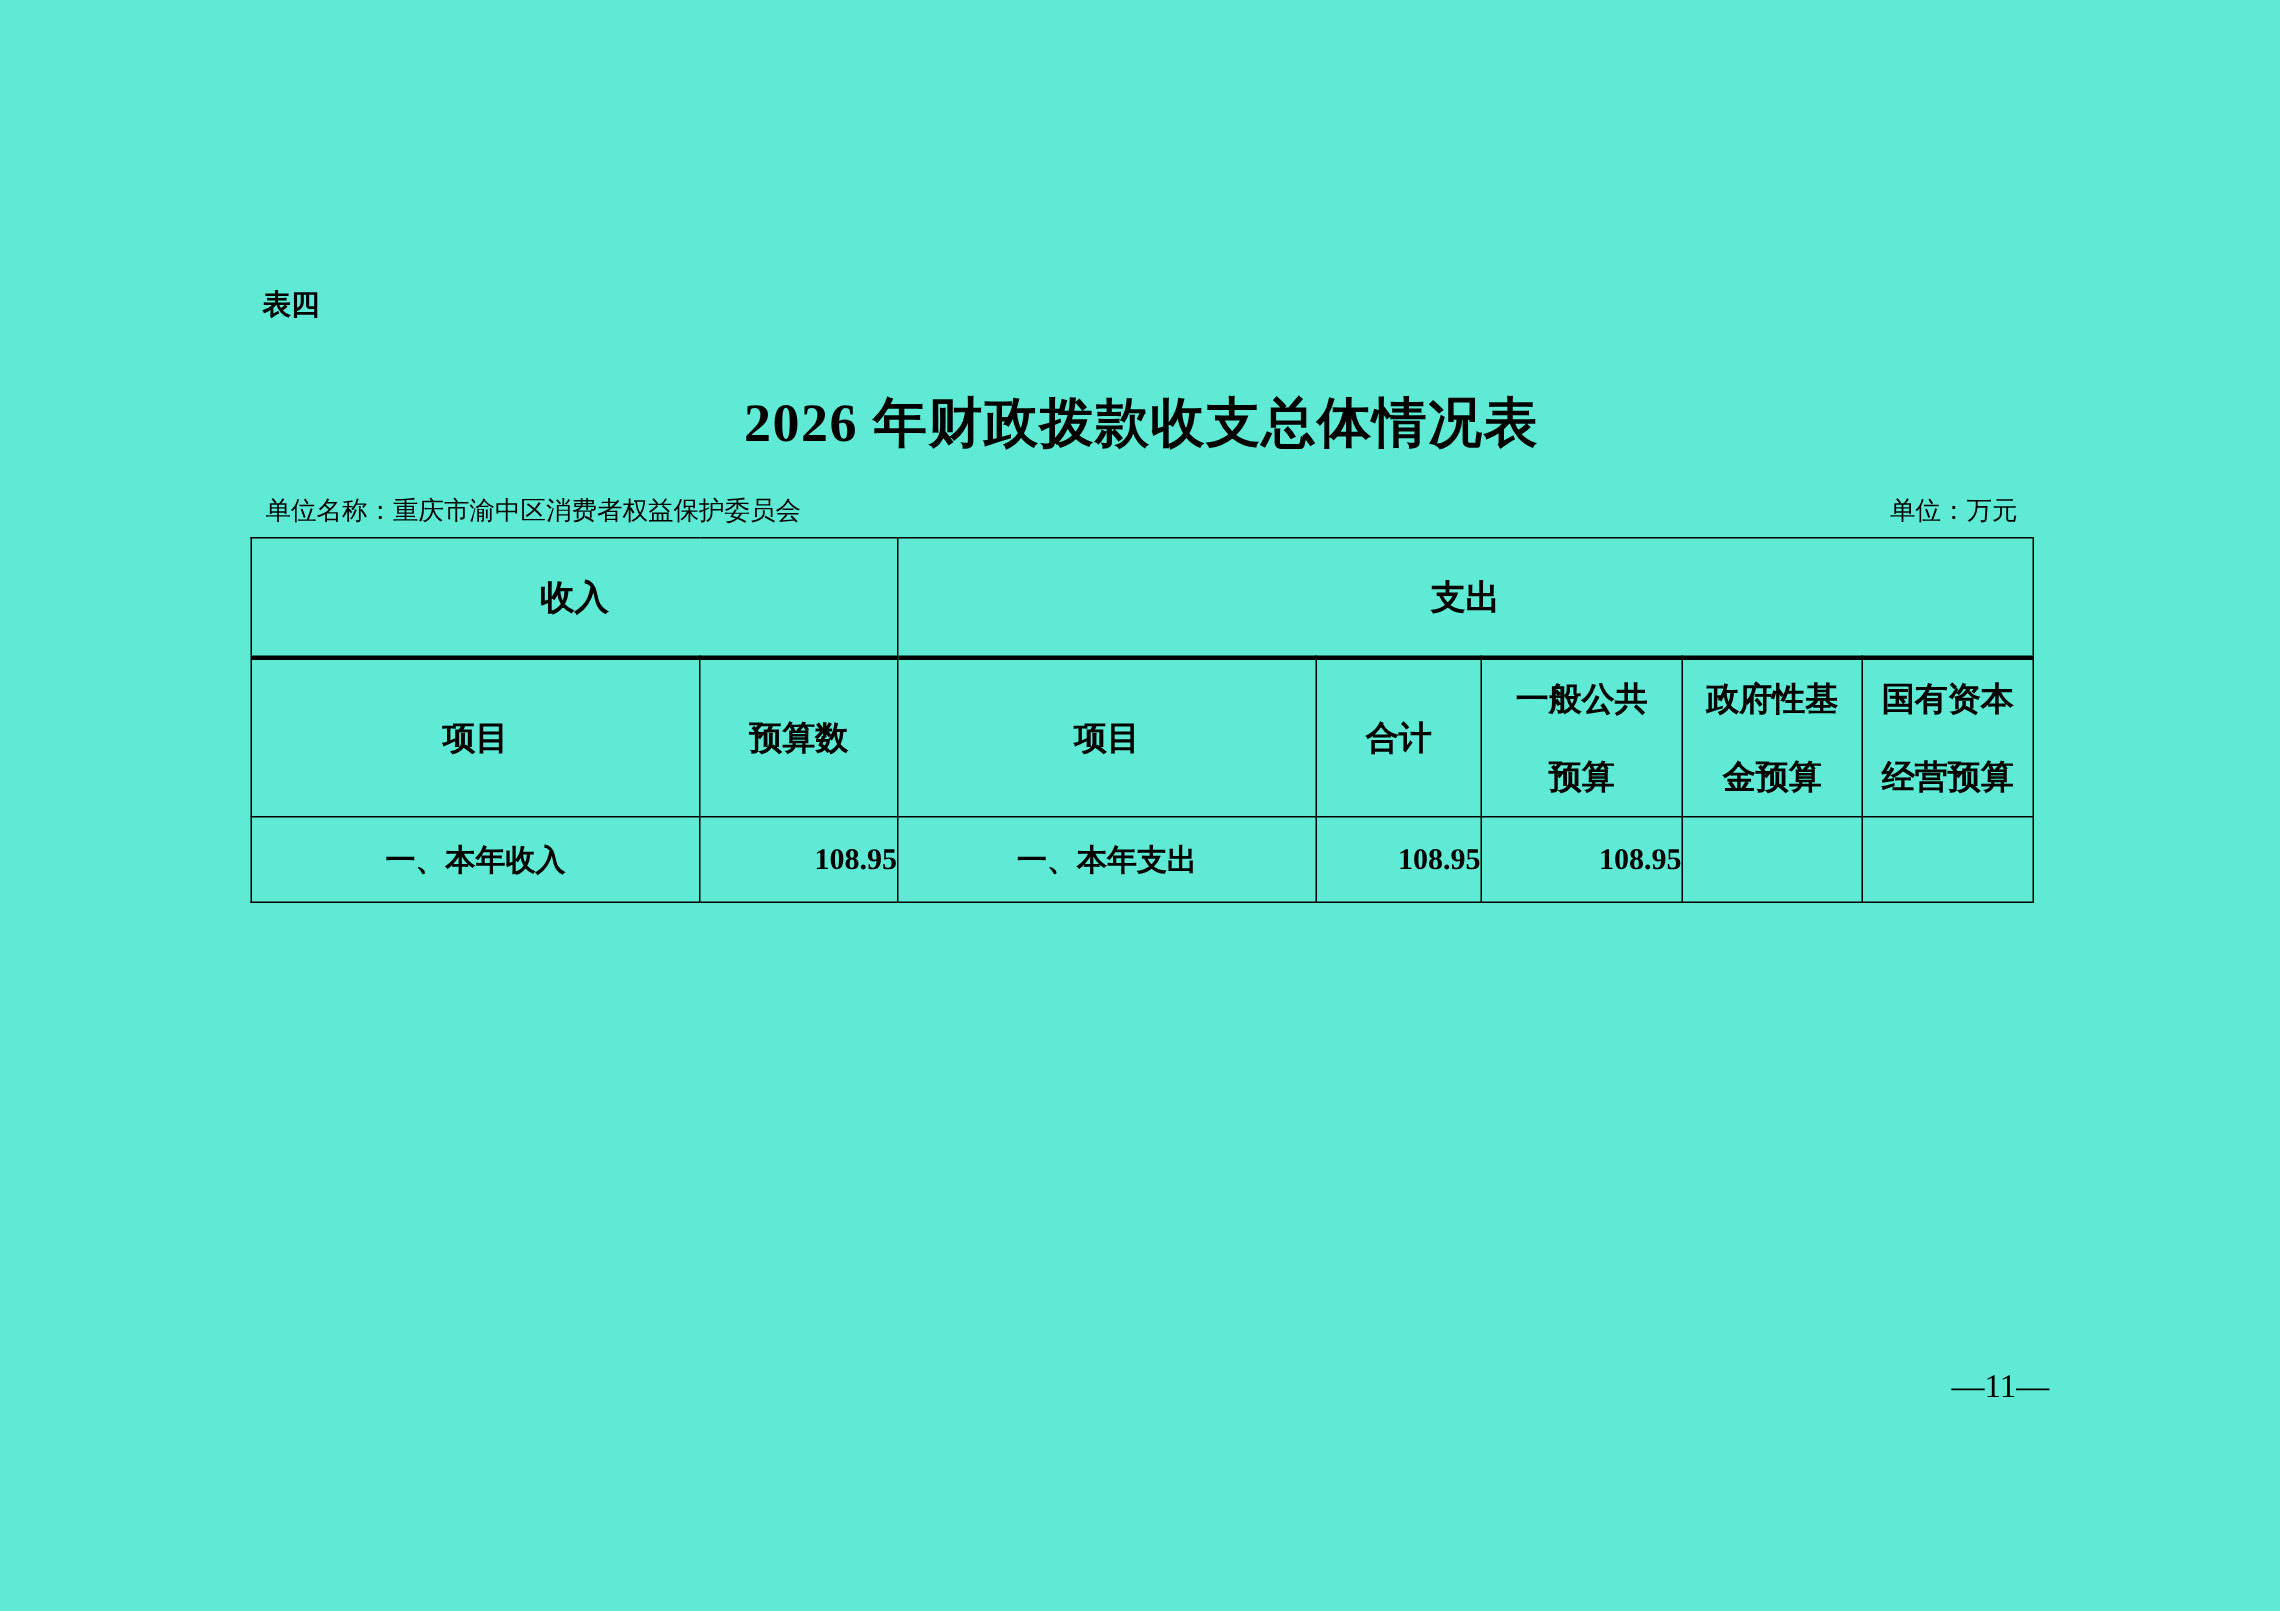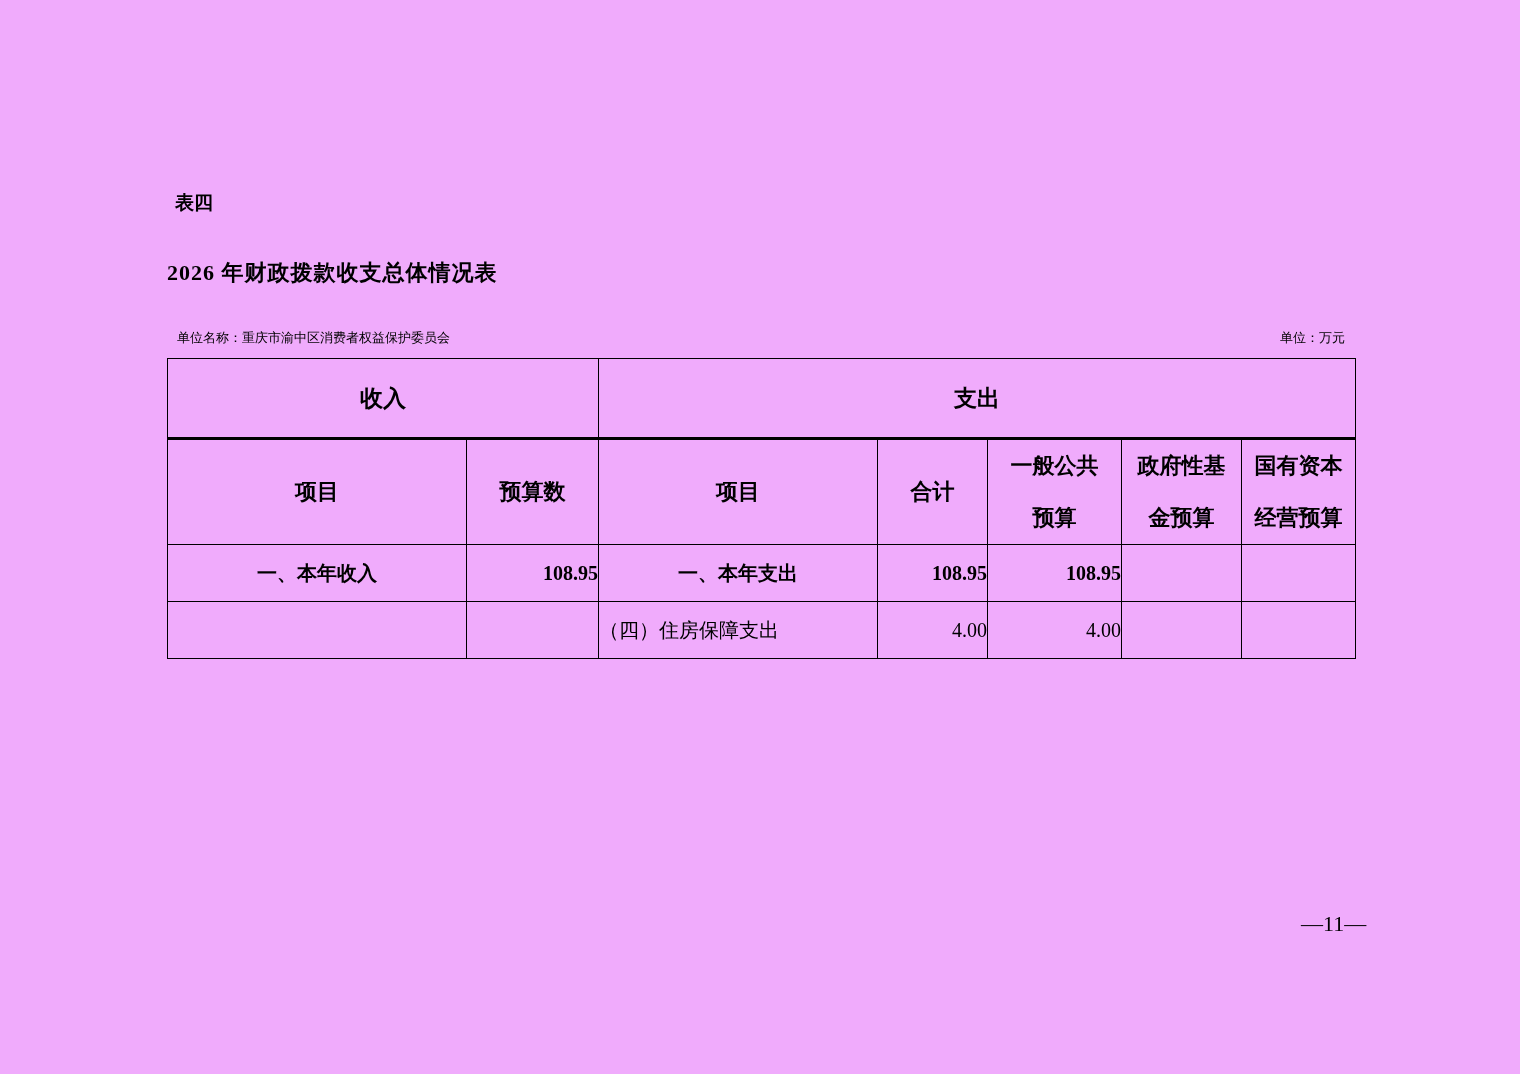--- a/index.html
+++ b/index.html
@@ -1,54 +1,54 @@
 <!DOCTYPE html>
 <html><head>
 <meta charset="utf-8">
 <style>
   * { margin: 0; padding: 0; box-sizing: border-box; }
   html, body { background: #ffffff; }
   .page {
     position: relative;
     width: 1520px;
     height: 1074px;
-    background: #f0abfc;
+    background: #5eead4;
     color: #000000;
     font-family: "Liberation Sans", sans-serif;
     overflow: hidden;
   }
   .doc-tag {
     position: absolute;
     left: 175px;
     top: 190px;
     font-size: 19px;
     font-weight: bold;
     font-family: "Liberation Sans", sans-serif;
   }
   .doc-title {
     position: absolute;
     left: 167px;
     top: 258px;
     width: 1188px;
-    text-align: left;
+    text-align: center;
     font-family: "Liberation Serif", serif;
-    font-size: 22px;
+    font-size: 36px;
     font-weight: bold;
     letter-spacing: 1px;
   }
   .info-row {
     position: absolute;
     left: 177px;
     top: 329px;
     width: 1168px;
     display: flex;
     justify-content: space-between;
     align-items: baseline;
     font-family: "Liberation Serif", serif;
-    font-size: 13px;
+    font-size: 17px;
     gap: 19px;
   }
   table.budget {
     position: absolute;
     left: 167px;
     top: 358px;
     border-collapse: collapse;
     table-layout: fixed;
     width: 1188px;
   }
@@ -145,27 +145,18 @@
     <tbody>
       <tr class="data-row total-row">
         <td class="item">一、本年收入</td>
         <td class="num">108.95</td>
         <td class="item">一、本年支出</td>
         <td class="num">108.95</td>
         <td class="num">108.95</td>
         <td class="num"></td>
         <td class="num"></td>
       </tr>
-      <tr class="data-row">
-        <td class="item"></td>
-        <td class="num"></td>
-        <td class="item">（四）住房保障支出</td>
-        <td class="num">4.00</td>
-        <td class="num">4.00</td>
-        <td class="num"></td>
-        <td class="num"></td>
-      </tr>
     </tbody>
   </table>
 
   <div class="page-num">—11—</div>
 
 </div>
 
 </body></html>

